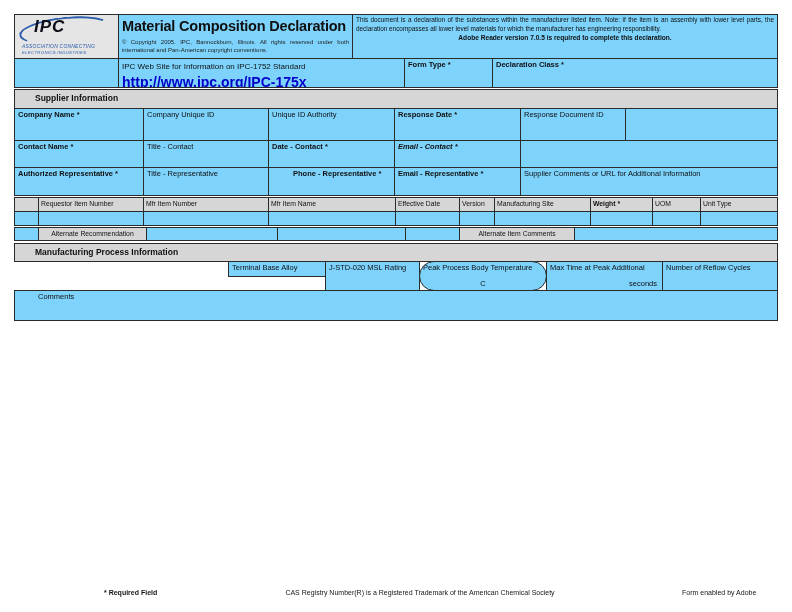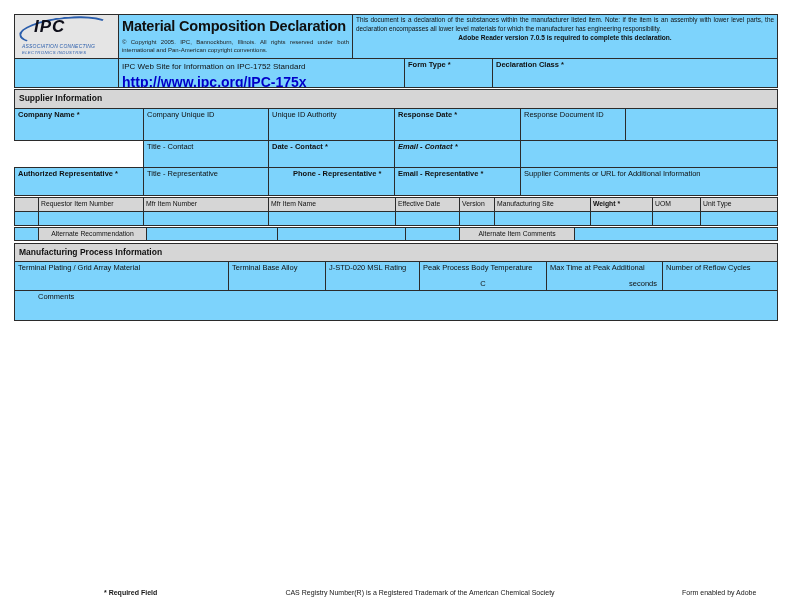--- a/index.html
+++ b/index.html
@@ -2,21 +2,21 @@
 <html><head>
 <meta charset="utf-8">
 <style>
   html,body{margin:0;padding:0;background:#fff;}
   .page{position:relative;width:792px;height:612px;background:#ffffff;
         font-family:"Liberation Sans", sans-serif;color:#101010;overflow:hidden;}
   .cell{position:absolute;box-sizing:border-box;background:#7dd3fc;border:1px solid #2b2b2b;
         padding:1px 3px;font-size:7.5px;line-height:1.3;color:#101010;overflow:hidden;}
   .gray{background:#d6d6d6;}
   .b{font-weight:bold;}
-  .bar{font-size:8.5px;font-weight:bold;padding:3px 0 0 4px;}
+  .bar{font-size:8.5px;font-weight:bold;padding:3px 0 0 20px;}
   .hc{font-size:6.8px;padding:2px 2px 1px 2px;white-space:nowrap;}
   .ctr{text-align:center;}
   .form-title{font-size:14.5px;font-weight:bold;letter-spacing:-0.2px;margin-top:1px;}
   .copyright{font-size:6px;text-align:justify;line-height:1.35;margin-top:2px;color:#222;}
   .desc{font-size:6.4px;text-align:justify;line-height:1.34;}
   .adobe-note{font-size:6.6px;font-weight:bold;text-align:center;margin-top:1px;}
   .web-label{font-size:8px;margin-top:2px;}
   .link{font-size:14px;font-weight:bold;color:#0000c8;text-decoration:underline;cursor:pointer;display:inline-block;margin-top:1px;}
   .btn{position:absolute;left:543px;top:146px;width:215px;height:17px;
        background:#d8d4cd;border:1px solid #6e6e6e;
@@ -89,20 +89,23 @@
     <span>Unique ID Authority</span>
   </div>
   <div class="cell" style="left:394px;top:108px;width:127px;height:33px;">
     <span class="b">Response Date *</span>
   </div>
   <div class="cell" style="left:520px;top:108px;width:106px;height:33px;">
     <span>Response Document ID</span>
   </div>
   <div class="cell" style="left:625px;top:108px;width:153px;height:33px;"></div>
 
+  <div class="cell" style="left:14px;top:140px;width:130px;height:28px;">
+    <span class="b">Contact Name *</span>
+  </div>
   <div class="cell" style="left:143px;top:140px;width:126px;height:28px;">
     <span>Title - Contact</span>
   </div>
   <div class="cell" style="left:268px;top:140px;width:127px;height:28px;">
     <span class="b">Date - Contact *</span>
   </div>
   <div class="cell" style="left:394px;top:140px;width:127px;height:28px;font-style:italic;">
     <span class="b">Email - Contact *</span>
   </div>
   <div class="cell" style="left:520px;top:140px;width:258px;height:28px;"></div>
@@ -148,30 +151,27 @@
   <div class="cell" style="left:14px;top:227px;width:25px;height:14px;"></div>
   <div class="cell gray hc ctr" style="left:38px;top:227px;width:109px;height:14px;">Alternate Recommendation</div>
   <div class="cell" style="left:146px;top:227px;width:132px;height:14px;"></div>
   <div class="cell" style="left:277px;top:227px;width:129px;height:14px;"></div>
   <div class="cell" style="left:405px;top:227px;width:55px;height:14px;"></div>
   <div class="cell gray hc ctr" style="left:459px;top:227px;width:116px;height:14px;">Alternate Item Comments</div>
   <div class="cell" style="left:574px;top:227px;width:204px;height:14px;"></div>
 
   <div class="cell gray bar" style="left:14px;top:243px;width:764px;height:19px;">Manufacturing Process Information</div>
 
-  <div class="cell" style="left:14px;top:261px;width:215px;height:30px;">
-    <span>Terminal Plating / Grid Array Material</span>
-  </div>
-  <div class="cell" style="left:228px;top:261px;width:98px;height:30px;">
+  <div class="cell" style="left:228px;top:261px;width:98px;height:16px;">
     <span>Terminal Base Alloy</span>
   </div>
   <div class="cell" style="left:325px;top:261px;width:95px;height:30px;">
     <span>J-STD-020 MSL Rating</span>
   </div>
-  <div class="cell" style="left:419px;top:261px;width:128px;height:30px;">
+  <div class="cell" style="left:419px;top:261px;width:128px;height:30px;border-radius:15px;">
     <span>Peak Process Body Temperature</span>
     <div class="unit-c">C</div>
   </div>
   <div class="cell" style="left:546px;top:261px;width:117px;height:30px;">
     <span>Max Time at Peak Additional</span>
     <div class="unit-r">seconds</div>
   </div>
   <div class="cell" style="left:662px;top:261px;width:116px;height:30px;">
     <span>Number of Reflow Cycles</span>
   </div>

